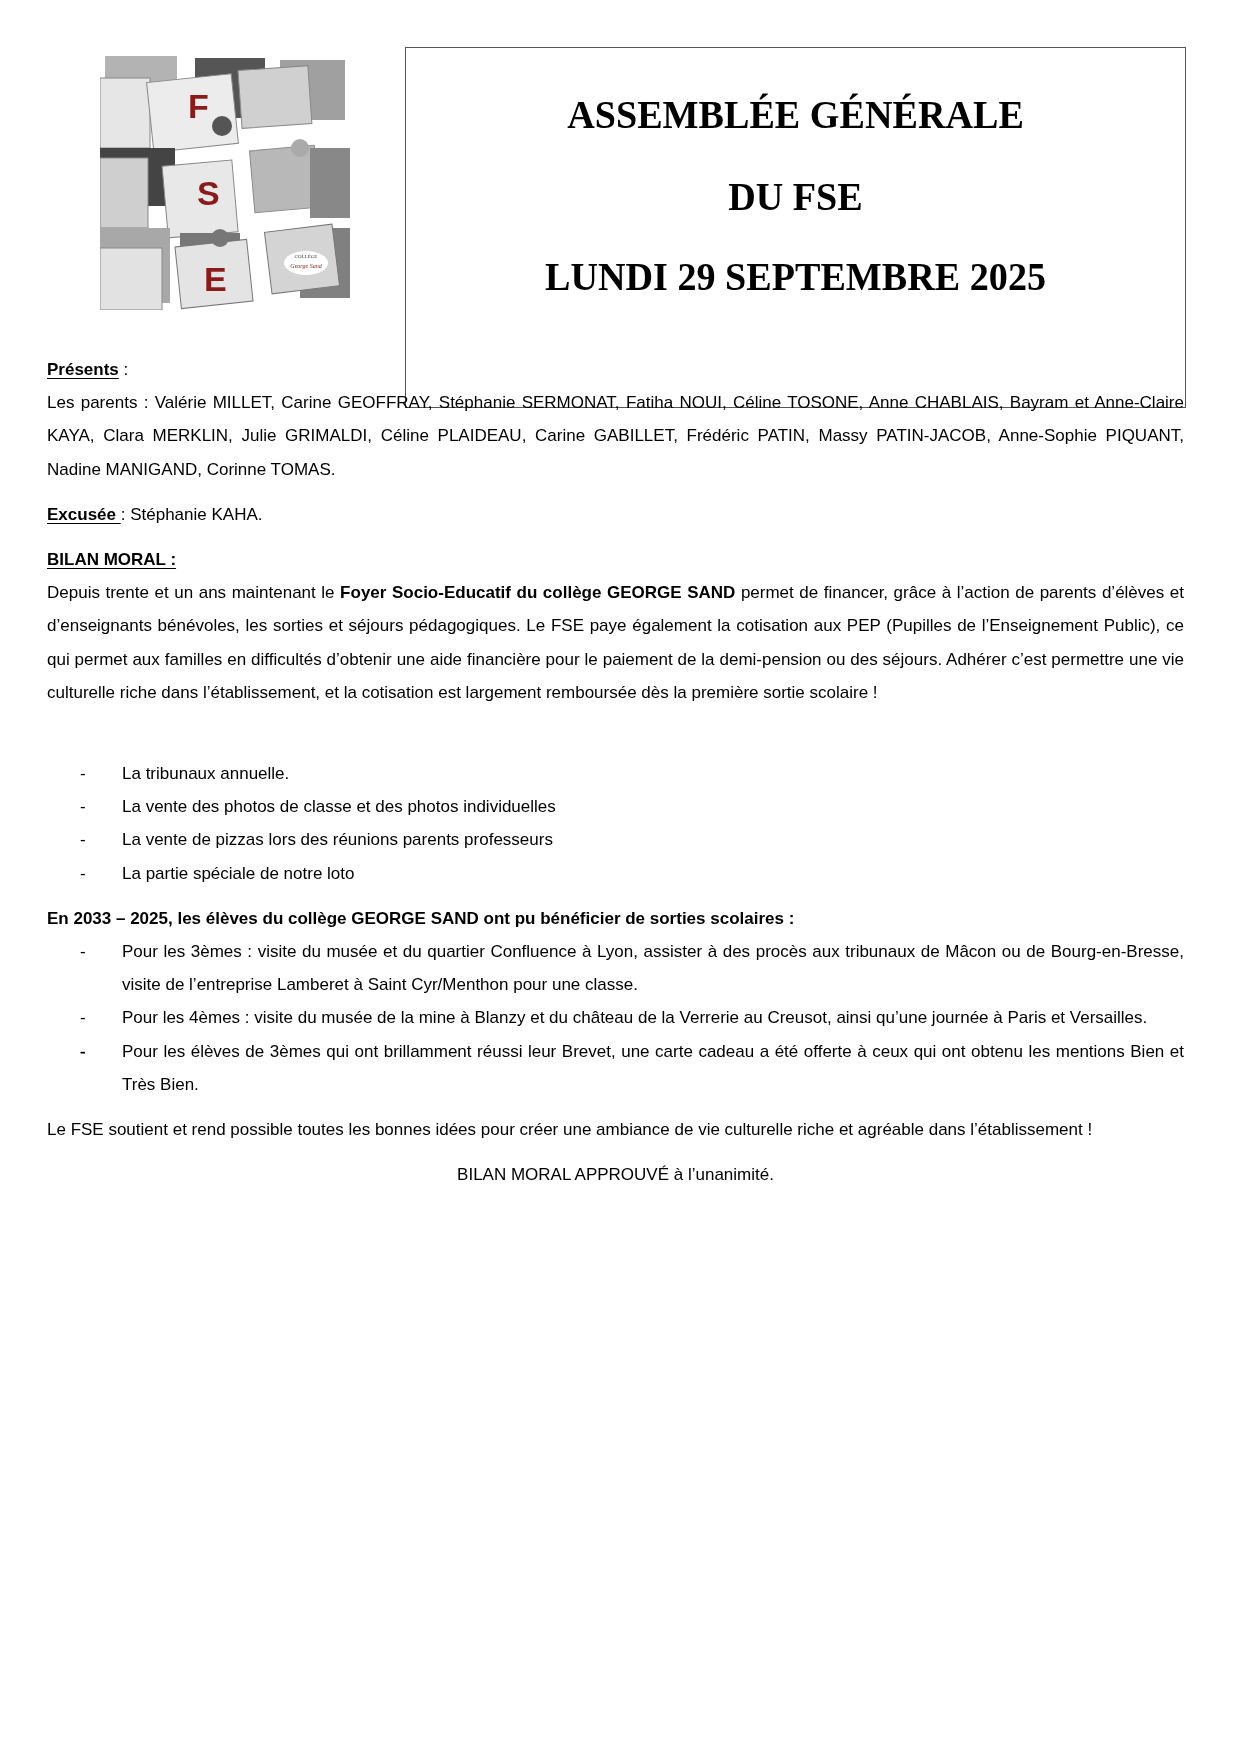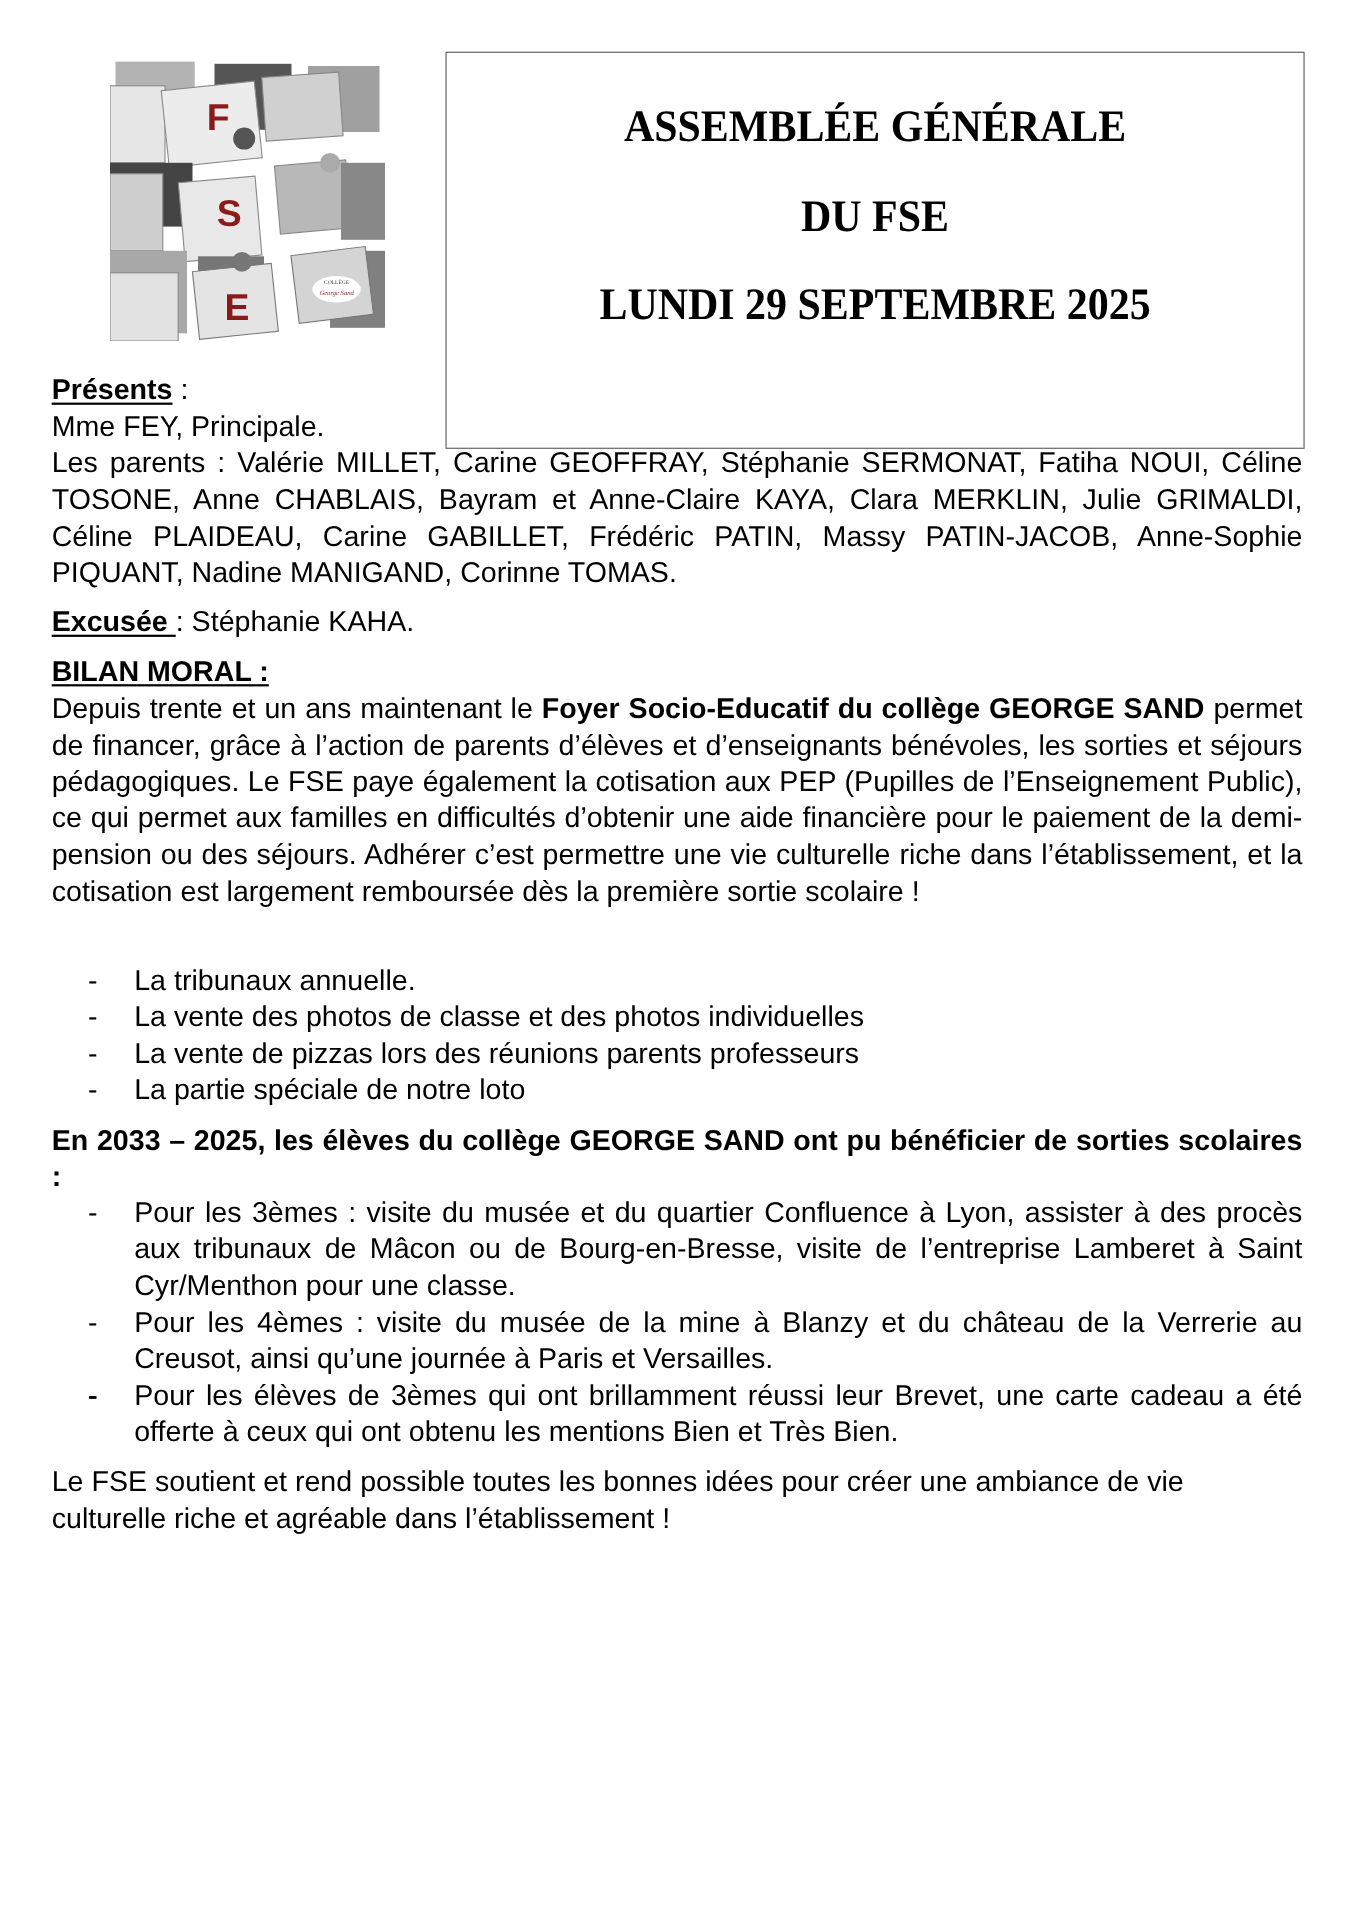--- a/index.html
+++ b/index.html
@@ -12,22 +12,22 @@
 
   
   .title-box { position: absolute; left: 405px; top: 47px; width: 781px; height: 361px;
     border: 1.5px solid #555; box-sizing: border-box; }
   .title-line { position: absolute; left: 0; width: 100%; text-align: center;
     font-family: "Liberation Serif", serif; font-weight: bold; font-size: 41px;
     letter-spacing: 0px; transform: scaleX(0.93); }
   .tl1 { top: 42px; } .tl2 { top: 124px; } .tl3 { top: 204px; }
 
   
-  .body { position: absolute; left: 47px; top: 338px; width: 1137px;
-    font-family: "Liberation Sans", sans-serif; font-size: 26px; line-height: 33.2px; }
+  .body { position: absolute; left: 47px; top: 353px; width: 1137px;
+    font-family: "Liberation Sans", sans-serif; font-size: 17px; line-height: 33.2px; }
   .body p { margin: 0; }
   .just { text-align: justify; }
   .u { text-decoration: underline; text-underline-offset: 3px; }
   .b { font-weight: bold; }
   .center { text-align: center; }
   .gap1 { height: 12px; }
   .gap2 { height: 24px; }
   ul.dash { list-style: none; margin: 0; padding: 0; }
   ul.dash li { position: relative; padding-left: 75px; text-align: justify; }
   ul.dash li .dash-mark { position: absolute; left: 33px; top: 0; }
@@ -74,21 +74,20 @@
   <div class="title-box">
     <div class="title-line tl1">ASSEMBLÉE GÉNÉRALE</div>
     <div class="title-line tl2">DU FSE</div>
     <div class="title-line tl3">LUNDI 29 SEPTEMBRE 2025</div>
   </div>
 
   <div class="body">
 
     <section>
       <p><span class="b u">Présents</span><span> :</span></p>
-      <p>Mme FEY, Principale.</p>
       <p class="just">Les parents : Valérie MILLET, Carine GEOFFRAY, Stéphanie SERMONAT, Fatiha NOUI, Céline TOSONE, Anne CHABLAIS, Bayram et Anne-Claire KAYA, Clara MERKLIN, Julie GRIMALDI, Céline PLAIDEAU, Carine GABILLET, Frédéric PATIN, Massy PATIN-JACOB, Anne-Sophie PIQUANT, Nadine MANIGAND, Corinne TOMAS.</p>
     </section>
 
     <div class="gap1"></div>
 
     <section>
       <p><span class="b u">Excusée </span><span>: Stéphanie KAHA.</span></p>
     </section>
 
     <div class="gap1"></div>
@@ -114,15 +113,16 @@
         <li><span class="dash-mark">-</span><span>Pour les 3èmes : visite du musée et du quartier Confluence à Lyon, assister à des procès aux tribunaux de Mâcon ou de Bourg-en-Bresse, visite de l’entreprise Lamberet à Saint Cyr/Menthon pour une classe.</span></li>
         <li><span class="dash-mark">-</span><span>Pour les 4èmes : visite du musée de la mine à Blanzy et du château de la Verrerie au Creusot, ainsi qu’une journée à Paris et Versailles.</span></li>
         <li><span class="dash-mark">-</span></li>
         <li><span class="dash-mark">-</span></li>
         <li><span class="dash-mark">-</span><span>Pour les élèves de 3èmes qui ont brillamment réussi leur Brevet, une carte cadeau a été offerte à ceux qui ont obtenu les mentions Bien et Très Bien.</span></li>
       </ul>
 
       <div class="gap1"></div>
       <p>Le FSE soutient et rend possible toutes les bonnes idées pour créer une ambiance de vie culturelle riche et agréable dans l’établissement !</p>
       <div class="gap1"></div>
+      <p class="center">BILAN MORAL APPROUVÉ à l’unanimité.</p>
     </section>
   </div>
 </div>
 
 </body></html>

